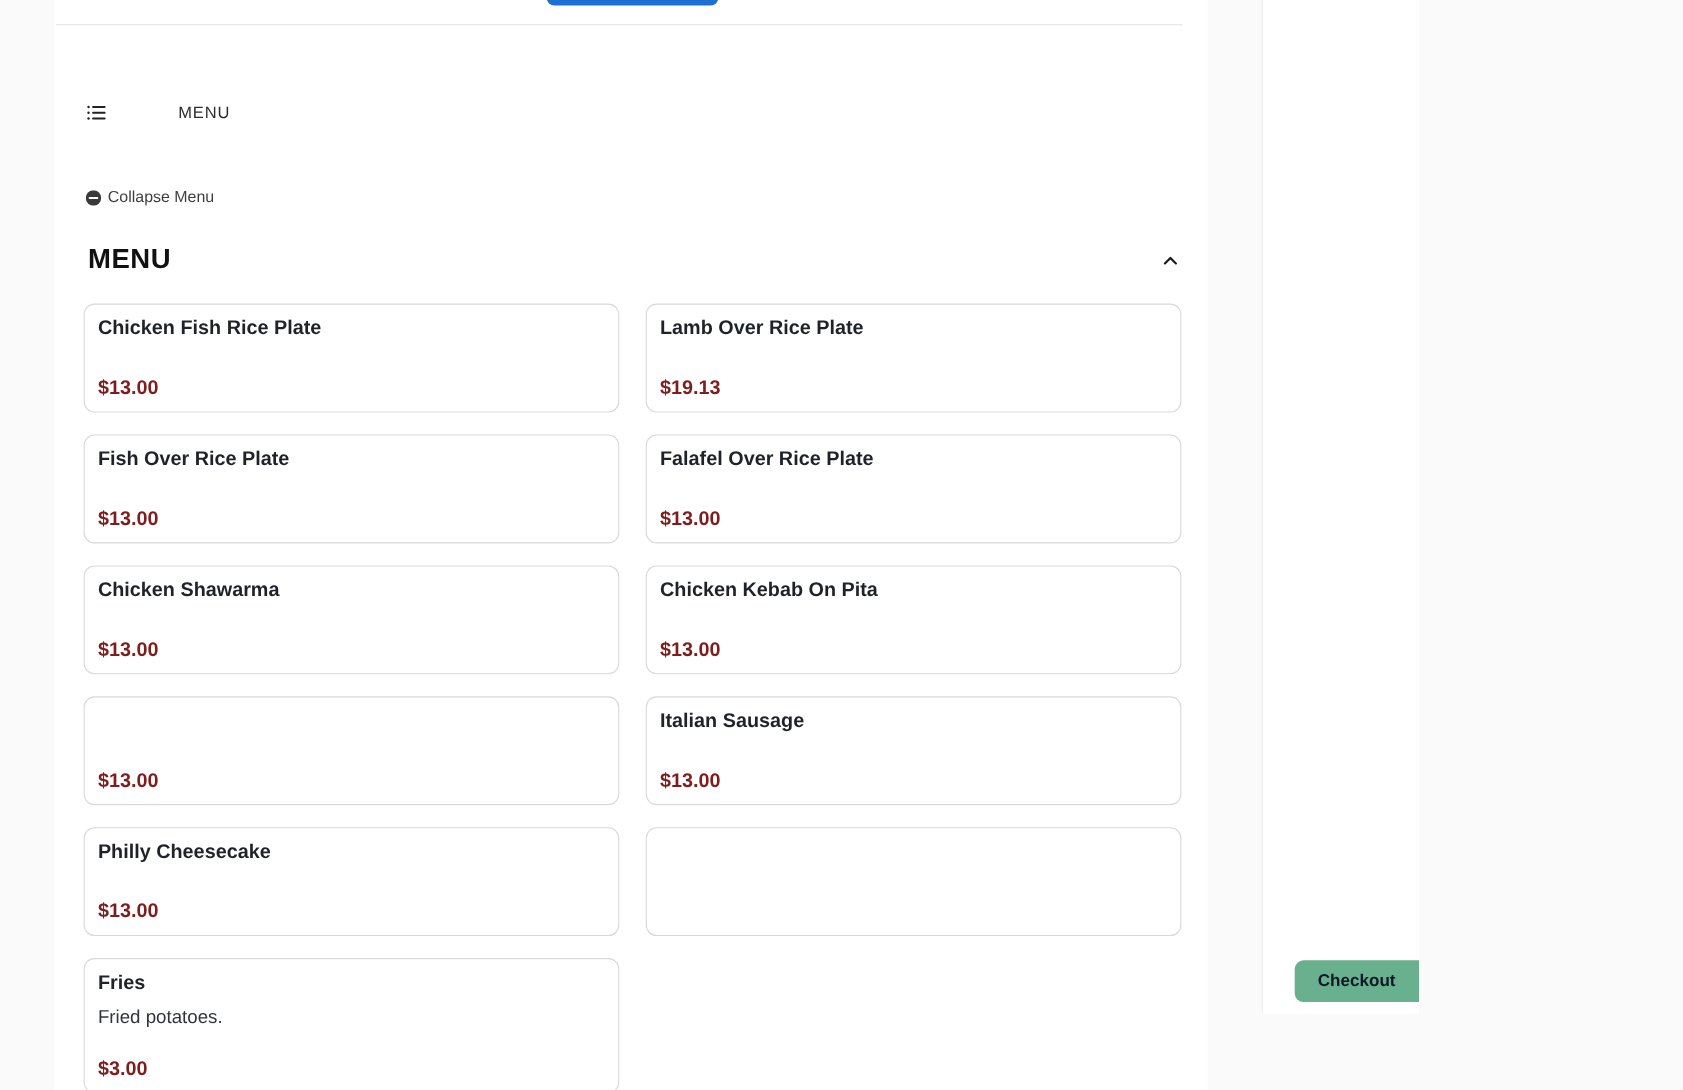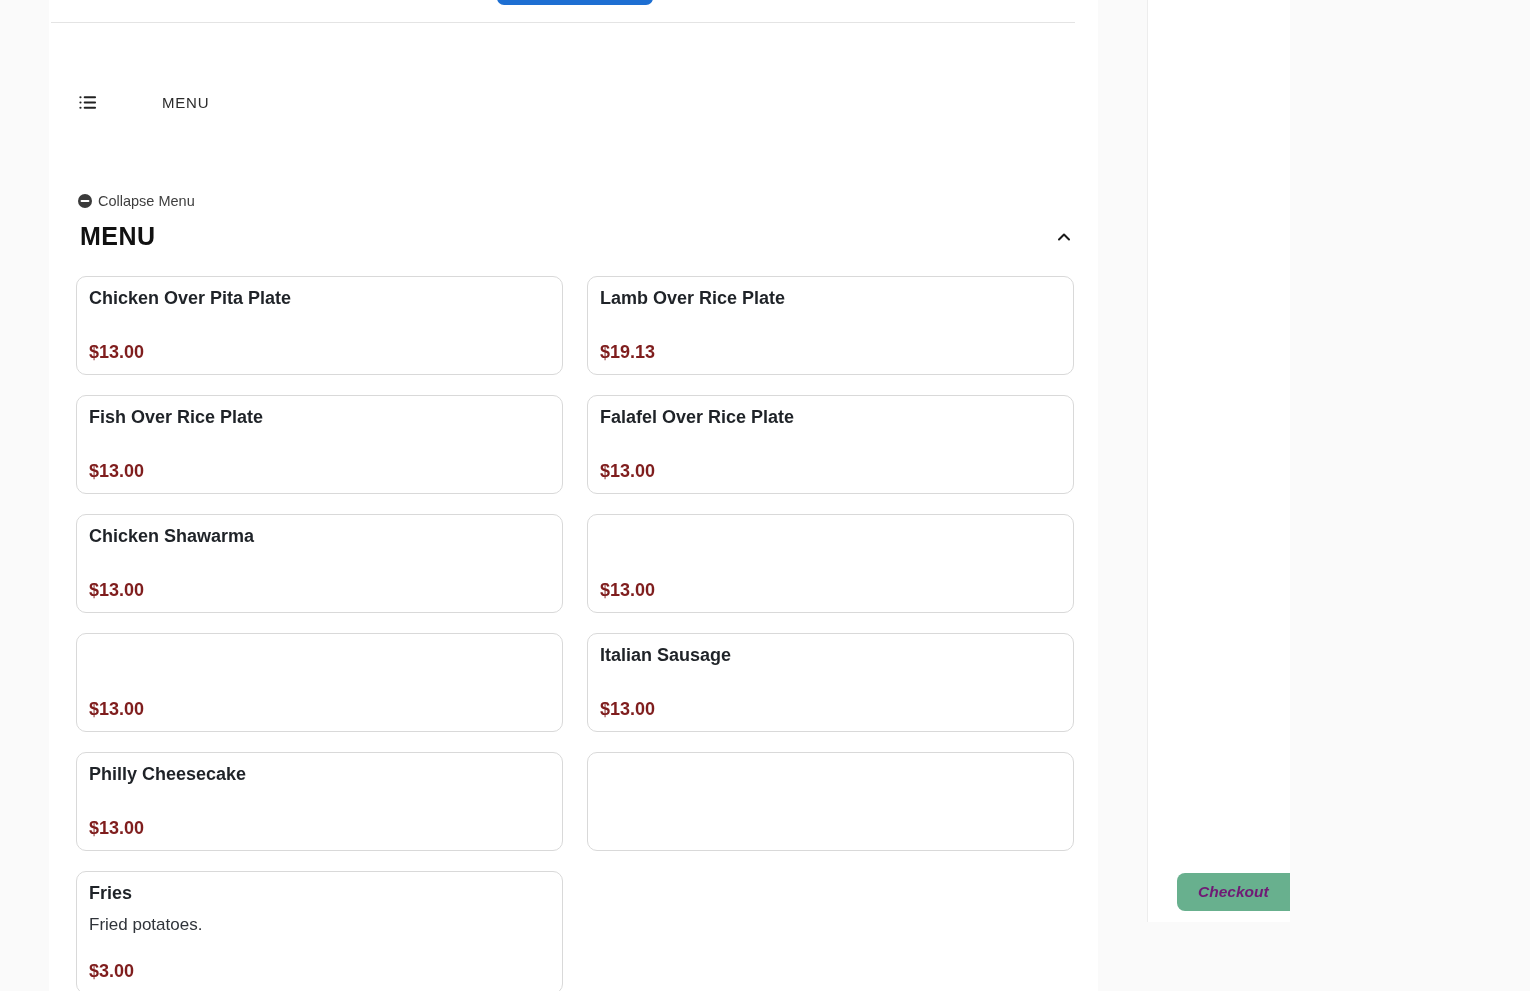--- a/index.html
+++ b/index.html
@@ -55,21 +55,21 @@
   .nav-menu-label {
     margin-left: 65px;
     font-size: 15px;
     letter-spacing: 0.8px;
     color: #2b2b2b;
   }
 
   
   .collapse-menu {
     position: absolute;
-    left: 78px; top: 193px;
+    left: 78px; top: 172px;
     display: flex;
     align-items: center;
     gap: 6px;
     cursor: pointer;
   }
   .minus-circle-icon { width: 14px; height: 14px; display: inline-block; }
   .collapse-menu-label {
     font-size: 14.5px;
     color: #3f3f3f;
   }
@@ -149,22 +149,21 @@
     border-radius: 8px;
     display: flex;
     align-items: center;
     justify-content: space-between;
     padding: 0 21px;
     cursor: pointer;
   }
   .checkout-label, .checkout-total {
     font-size: 15.5px;
     font-weight: 700;
-    color: #701a75;
-    font-style: italic;
+    color: #0f172a;
   }
 </style>
 </head>
 <body>
 
 <div id="page">
 
   <div class="main-surface"></div>
 
   <button class="top-action-button" aria-label="action button (cut off at top of viewport)"></button>
@@ -199,40 +198,41 @@
     <span class="section-title">MENU</span>
     <span class="chevron-up-icon">
       <svg viewBox="0 0 20 20" width="20" height="20" fill="none" stroke="currentColor" stroke-width="2" stroke-linecap="round" stroke-linejoin="round">
         <polyline points="5,12.5 10,7.5 15,12.5"></polyline>
       </svg>
     </span>
   </div>
 
   <div class="cards-grid">
       <div class="card">
-        <div class="card-title">Chicken Over Pita Plate</div>
+        <div class="card-title">Chicken Fish Rice Plate</div>
         <div class="card-price">$13.00</div>
       </div>
       <div class="card">
         <div class="card-title">Lamb Over Rice Plate</div>
         <div class="card-price">$19.13</div>
       </div>
       <div class="card">
         <div class="card-title">Fish Over Rice Plate</div>
         <div class="card-price">$13.00</div>
       </div>
       <div class="card">
         <div class="card-title">Falafel Over Rice Plate</div>
         <div class="card-price">$13.00</div>
       </div>
       <div class="card">
         <div class="card-title">Chicken Shawarma</div>
         <div class="card-price">$13.00</div>
       </div>
       <div class="card">
+        <div class="card-title">Chicken Kebab On Pita</div>
         <div class="card-price">$13.00</div>
       </div>
       <div class="card">
         <div class="card-price">$13.00</div>
       </div>
       <div class="card">
         <div class="card-title">Italian Sausage</div>
         <div class="card-price">$13.00</div>
       </div>
       <div class="card">

